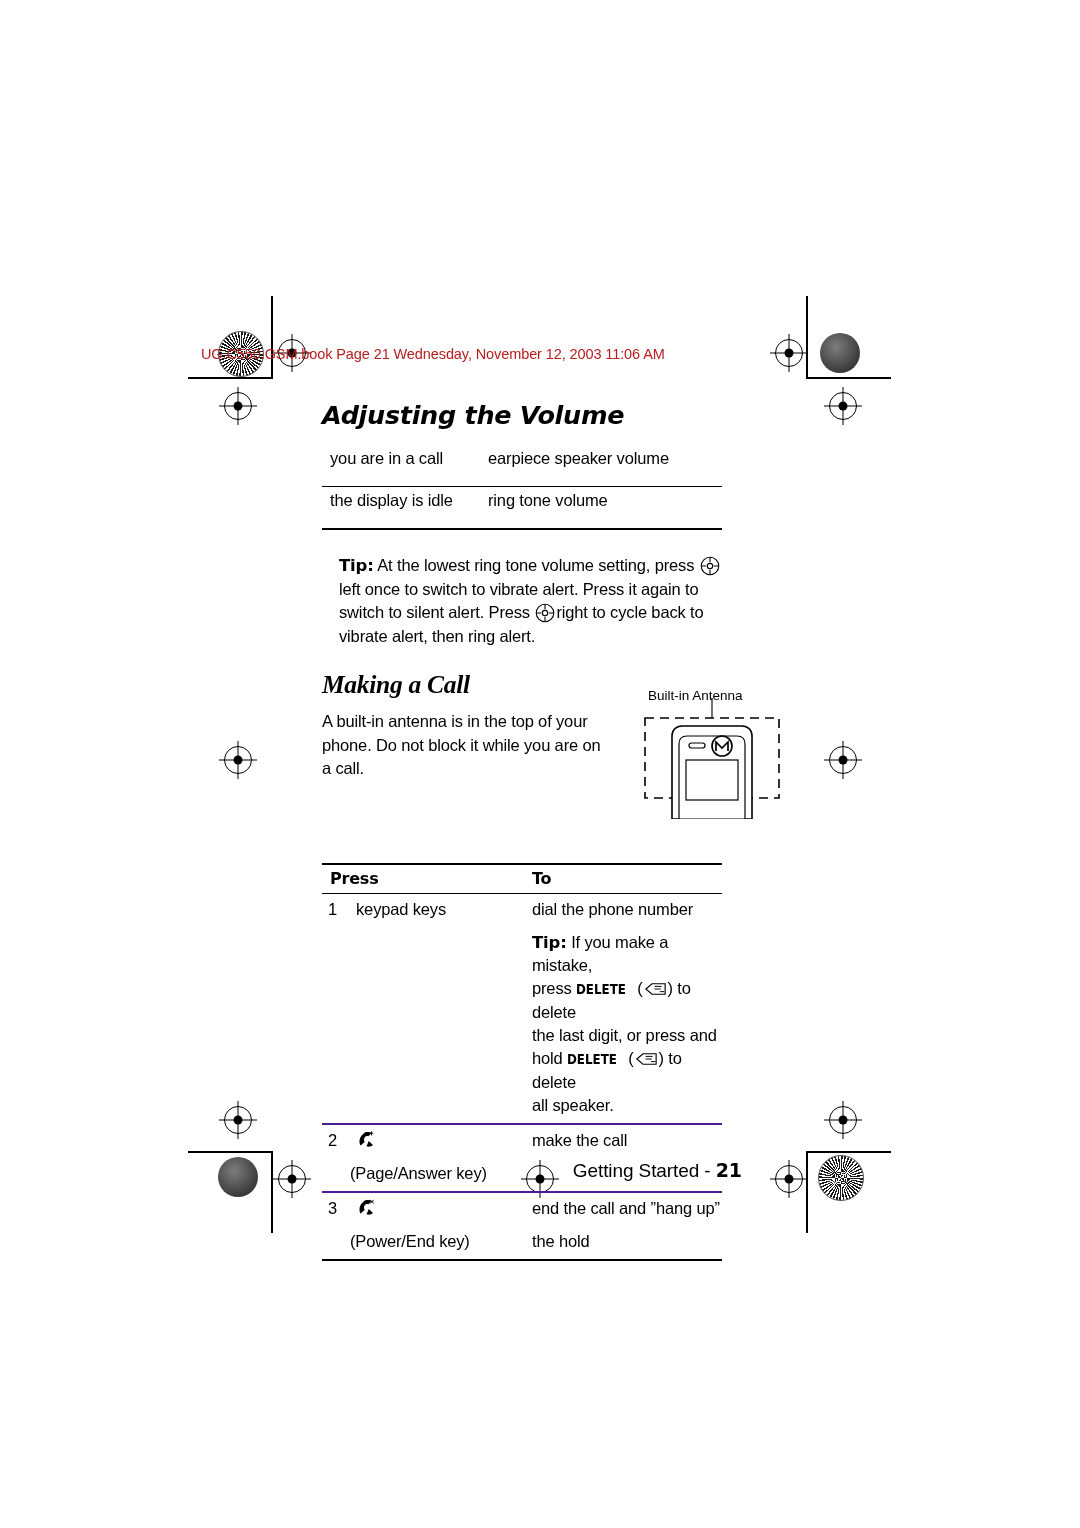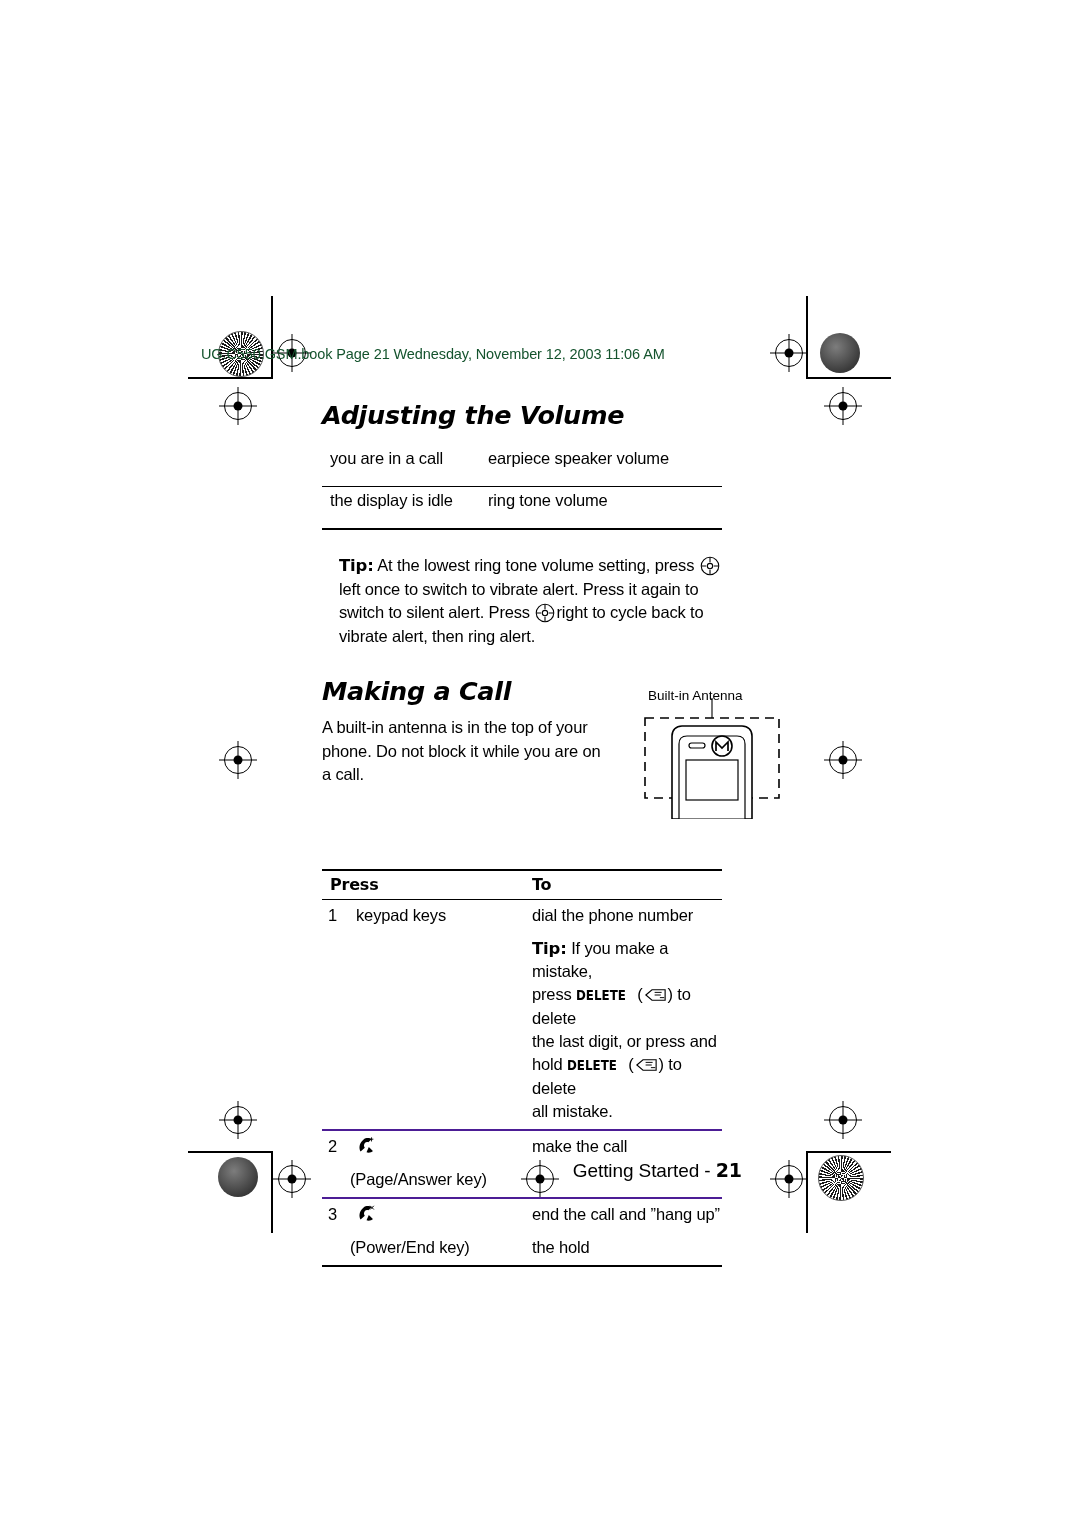--- a/index.html
+++ b/index.html
@@ -68,21 +68,21 @@
     background: radial-gradient(circle at 40% 35%, #7d7d7d, #3b3b3b 70%, #2a2a2a);
   }
 
   
   .file-header {
     position: absolute;
     left: 201px;
     top: 346px;
     font-size: 14.5px;
     letter-spacing: -0.1px;
-    color: #14532d;
+    color: #b91c1c;
     white-space: nowrap;
   }
 
   
   .content {
     position: absolute;
     left: 322px;
     top: 400px;
     width: 420px;
   }
@@ -319,21 +319,21 @@
       <span>left once to switch to vibrate alert. Press it again to switch to silent alert. Press</span>
       <span class="navkey">
         <svg viewBox="0 0 24 24" width="20" height="20">
           <circle cx="12" cy="12" r="10.5" fill="none" stroke="#000" stroke-width="1.3"></circle>
           <circle cx="12" cy="12" r="3.2" fill="none" stroke="#000" stroke-width="1.3"></circle>
           <path d="M12 1.8 L12 7.5 M12 16.5 L12 22.2 M1.8 12 L7.5 12 M16.5 12 L22.2 12" stroke="#000" stroke-width="1.3" fill="none"></path>
         </svg>
       </span><span>right to cycle back to vibrate alert, then ring alert.</span>
     </p>
 
-    <h1 class="sec" style="margin-top:28px;">Making a Call</h1>
+    <h1 class="sec" style="margin-top:22px;font-family:Liberation Serif, serif;">Making a Call</h1>
 
     <p class="body" style="width:280px;">A built-in antenna is in the top of your phone. Do not block it while you are on a call.</p>
 
     <div style="height:82px;"></div>
 
     <table class="press">
       <colgroup>
           <col class="p1">
           <col class="p2">
           <col class="p3">
@@ -366,21 +366,21 @@
           <span>the last digit, or press and</span><br>
           <span>hold</span>
           <span class="delete-tag">DELETE</span>
           (<span class="delkey">
             <svg viewBox="0 0 26 16" width="23" height="14">
               <path d="M2 8 L9 2 L24 2 L24 14 L9 14 Z" fill="none" stroke="#000" stroke-width="1.3"></path>
               <path d="M12 5 L20 5 M12 8 L19 8" stroke="#000" stroke-width="1.1"></path>
               <path d="M18 11 L23 11" stroke="#000" stroke-width="1.1"></path>
             </svg>
           </span><span>) to delete</span><br>
-          <span>all mistake.</span>
+          <span>all speaker.</span>
         </td>
       </tr>
 
       <tr>
         <td class="num nb">2</td>
         <td class="nb">
           <span class="sendkey">
             <svg viewBox="0 0 24 22" width="22" height="20">
               <path d="M5 17 C3 14 3 8 8 4 C11 1.6 15 2 17 3.5 L13.5 7 C12 6.2 10.5 6.8 9.5 8 C8.3 9.6 8.5 11.8 9.6 13 Z" fill="#000"></path>
               <path d="M14 12 L18.5 16.5 C17 18 14 19 11.5 18" fill="#000"></path>

